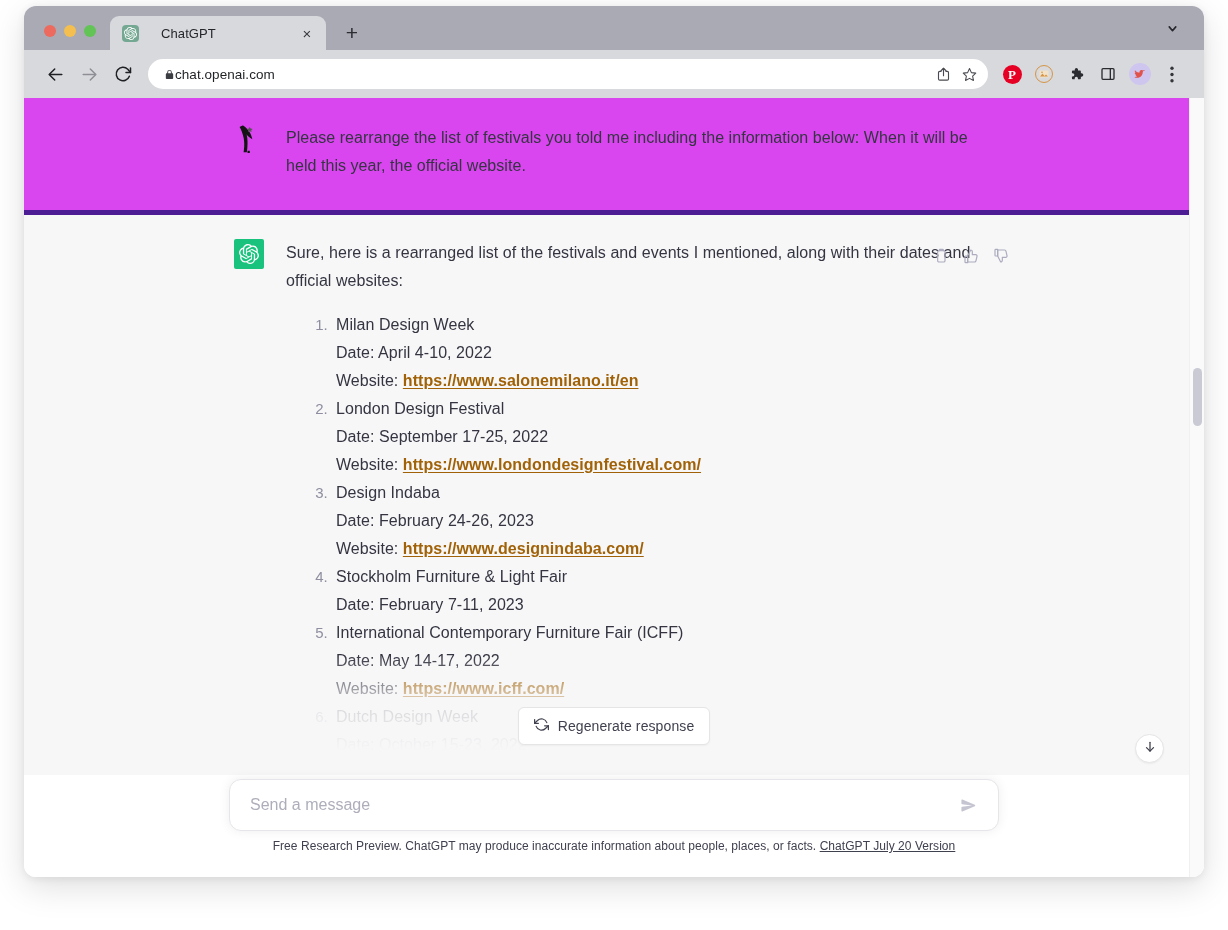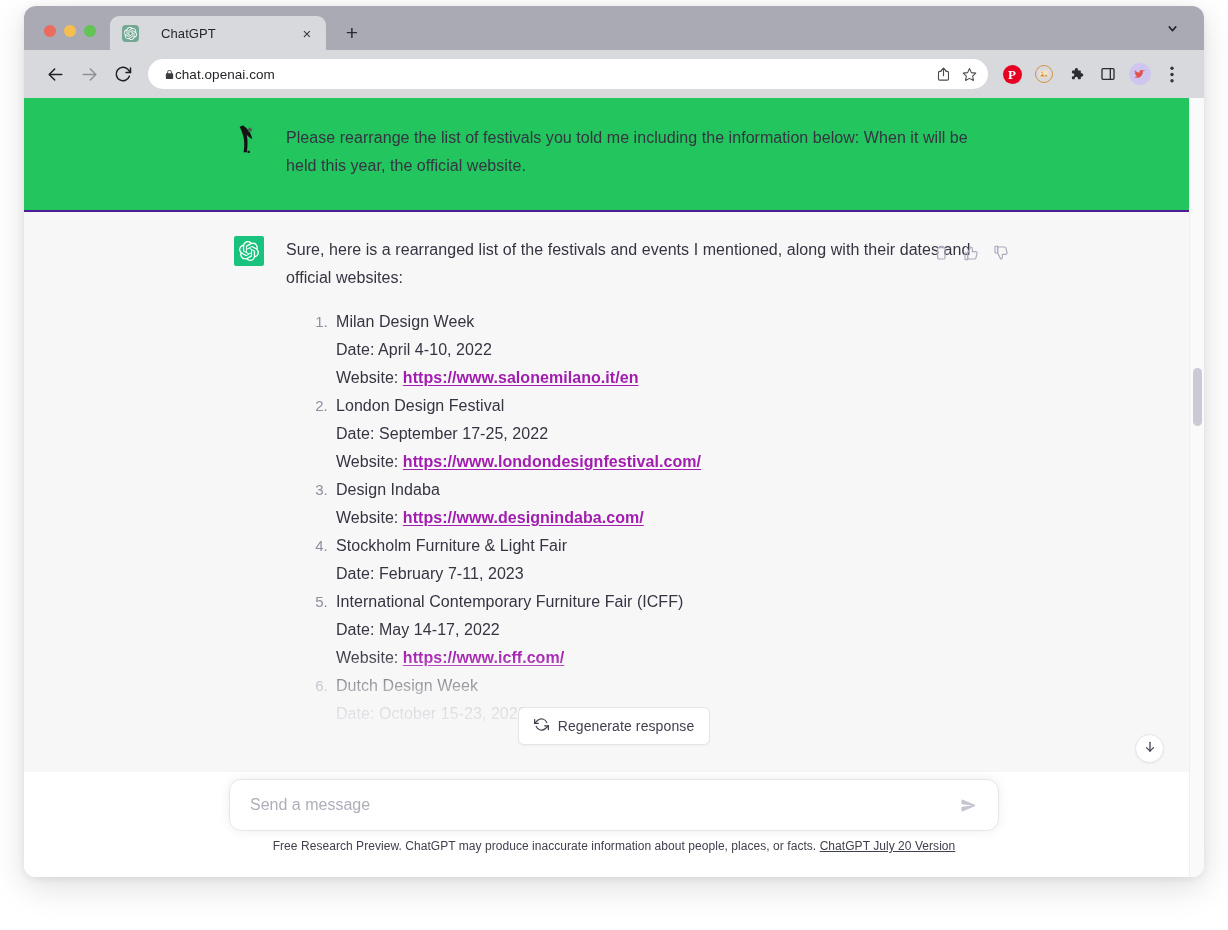--- a/index.html
+++ b/index.html
@@ -156,22 +156,22 @@
   
   .viewport {
     flex: 1;
     position: relative;
     background: #ffffff;
     overflow: hidden;
   }
 
   
   .turn-user {
-    background: #22c55e;
-    border-bottom: 2px solid #4c1d95;
+    background: #d946ef;
+    border-bottom: 5px solid #4c1d95;
     padding: 26px 0 30px 0;
   }
   .turn-assistant {
     background: #f7f7f8;
     padding: 24px 0 0 0;
     position: relative;
     min-height: 560px;
   }
   .turn-inner {
     width: 760px;
@@ -209,21 +209,21 @@
   }
   .festival-list > li {
     margin: 0 0 0 0;
     padding-left: 4px;
   }
   .festival-list > li::marker { color: #8e8ea0; font-size: 15px; }
   .f-name { display: block; }
   .f-date { display: block; }
   .f-site { display: block; }
   .f-link {
-    color: #a21caf;
+    color: #a16207;
     text-decoration: underline;
     font-weight: bold;
     text-underline-offset: 2px;
   }
 
   
   .fade-mask {
     position: absolute;
     left: 0; right: 0;
     bottom: 0;
@@ -487,20 +487,21 @@
                 <span class="f-date">Date: April 4-10, 2022</span>
                 <span class="f-site"><span>Website: </span><a class="f-link" href="#">https://www.salonemilano.it/en</a></span>
               </li>
               <li>
                 <span class="f-name">London Design Festival</span>
                 <span class="f-date">Date: September 17-25, 2022</span>
                 <span class="f-site"><span>Website: </span><a class="f-link" href="#">https://www.londondesignfestival.com/</a></span>
               </li>
               <li>
                 <span class="f-name">Design Indaba</span>
+                <span class="f-date">Date: February 24-26, 2023</span>
                 <span class="f-site"><span>Website: </span><a class="f-link" href="#">https://www.designindaba.com/</a></span>
               </li>
               <li>
                 <span class="f-name">Stockholm Furniture &amp; Light Fair</span>
                 <span class="f-date">Date: February 7-11, 2023</span>
               </li>
               <li>
                 <span class="f-name">International Contemporary Furniture Fair (ICFF)</span>
                 <span class="f-date">Date: May 14-17, 2022</span>
                 <span class="f-site"><span>Website: </span><a class="f-link" href="#">https://www.icff.com/</a></span>

